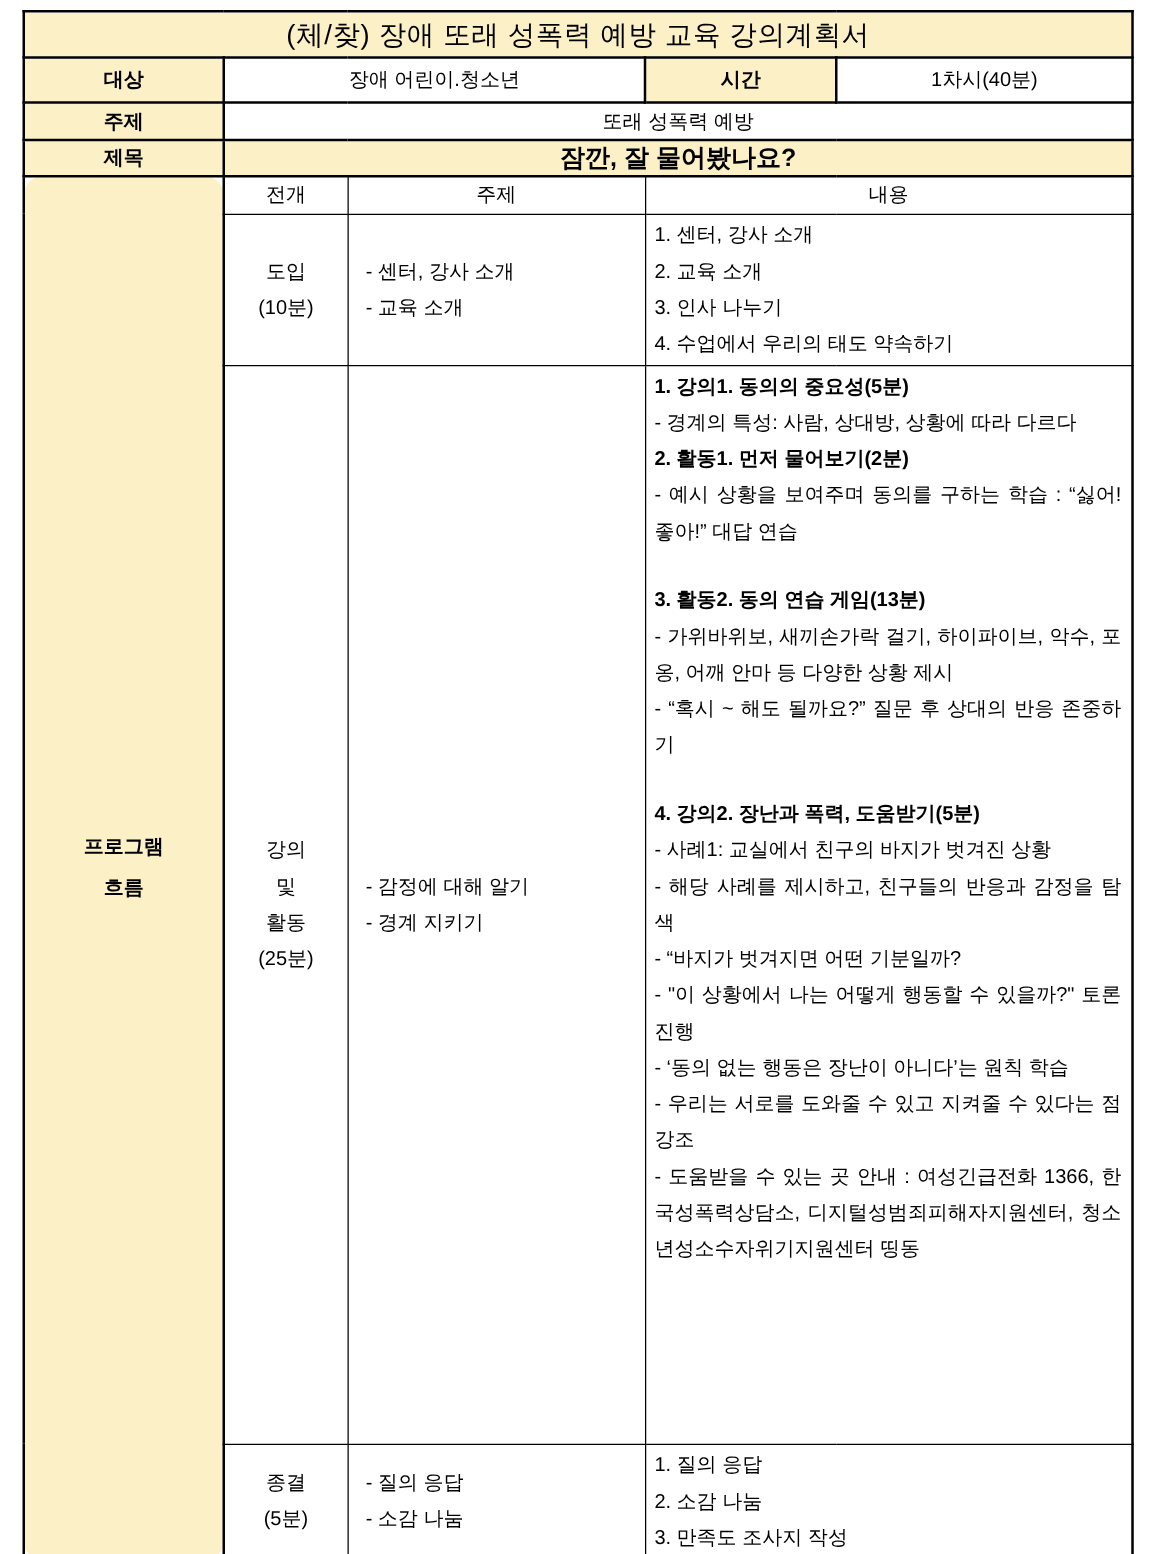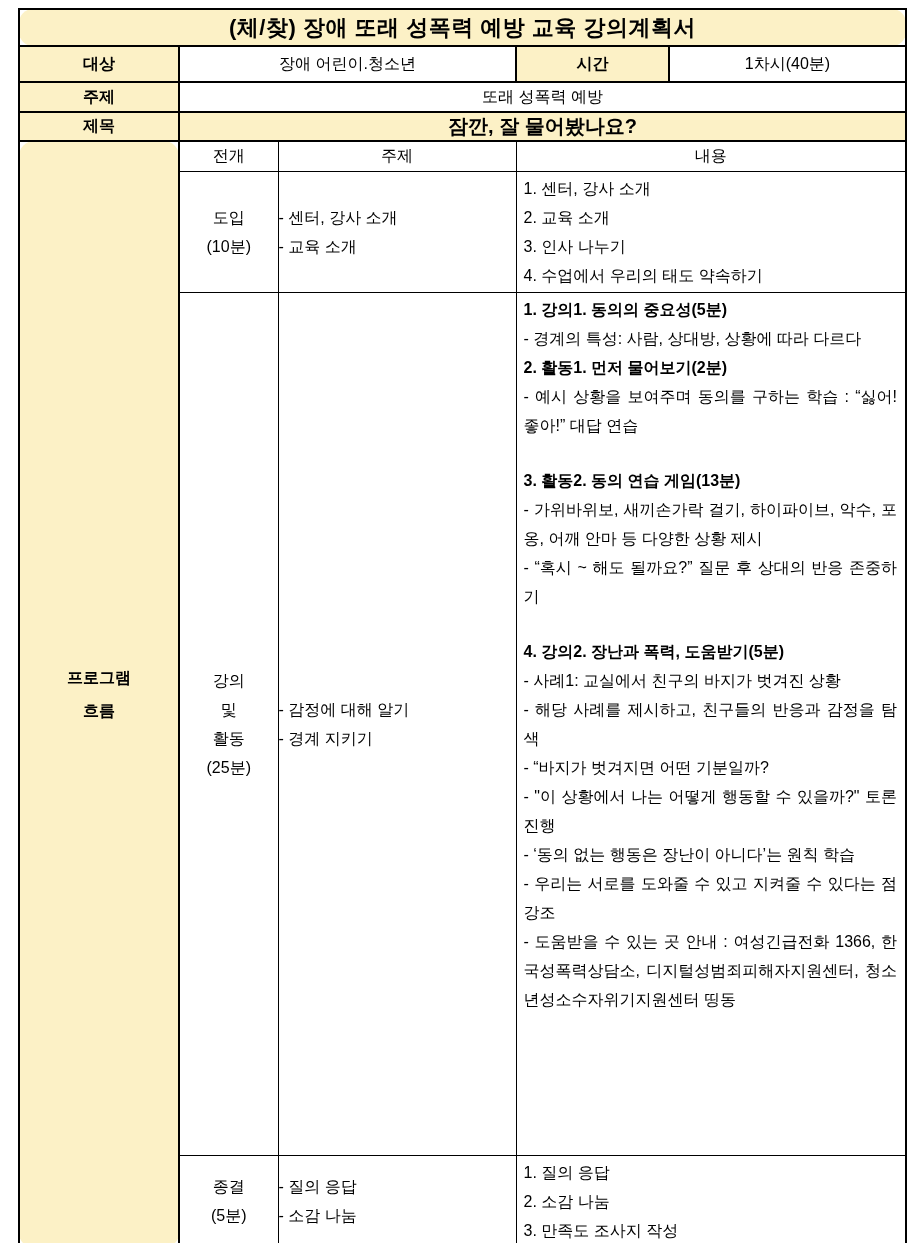--- a/index.html
+++ b/index.html
@@ -24,24 +24,23 @@
     vertical-align: middle;
     overflow: hidden;
   }
   td.b2 { border-width: 2px; }
 
   .fill { background: #FCF1C6; }
   .pre { white-space: pre-line; }
 
   .doc-title {
     font-size: 22px;
-    font-weight: bold;
+    font-weight: normal;
     text-align: center;
     letter-spacing: 0.5px;
-    border-radius: 14px;
   }
   .lbl {
     font-weight: bold;
     text-align: center;
     font-size: 16px;
   }
   .val {
     text-align: center;
     font-size: 16px;
   }
@@ -63,21 +62,21 @@
   }
   .stage {
     text-align: center;
     font-size: 16px;
     line-height: 29px;
   }
   .topic-cell {
     text-align: left;
     font-size: 16px;
     line-height: 29px;
-    padding-left: 0;
+    padding-left: 14px;
     padding-right: 4px;
   }
   .content-cell {
     vertical-align: top;
     text-align: left;
     font-size: 16px;
     line-height: 29px;
     padding: 2px 8px 2px 7px;
   }
   .content-cell.simple {

